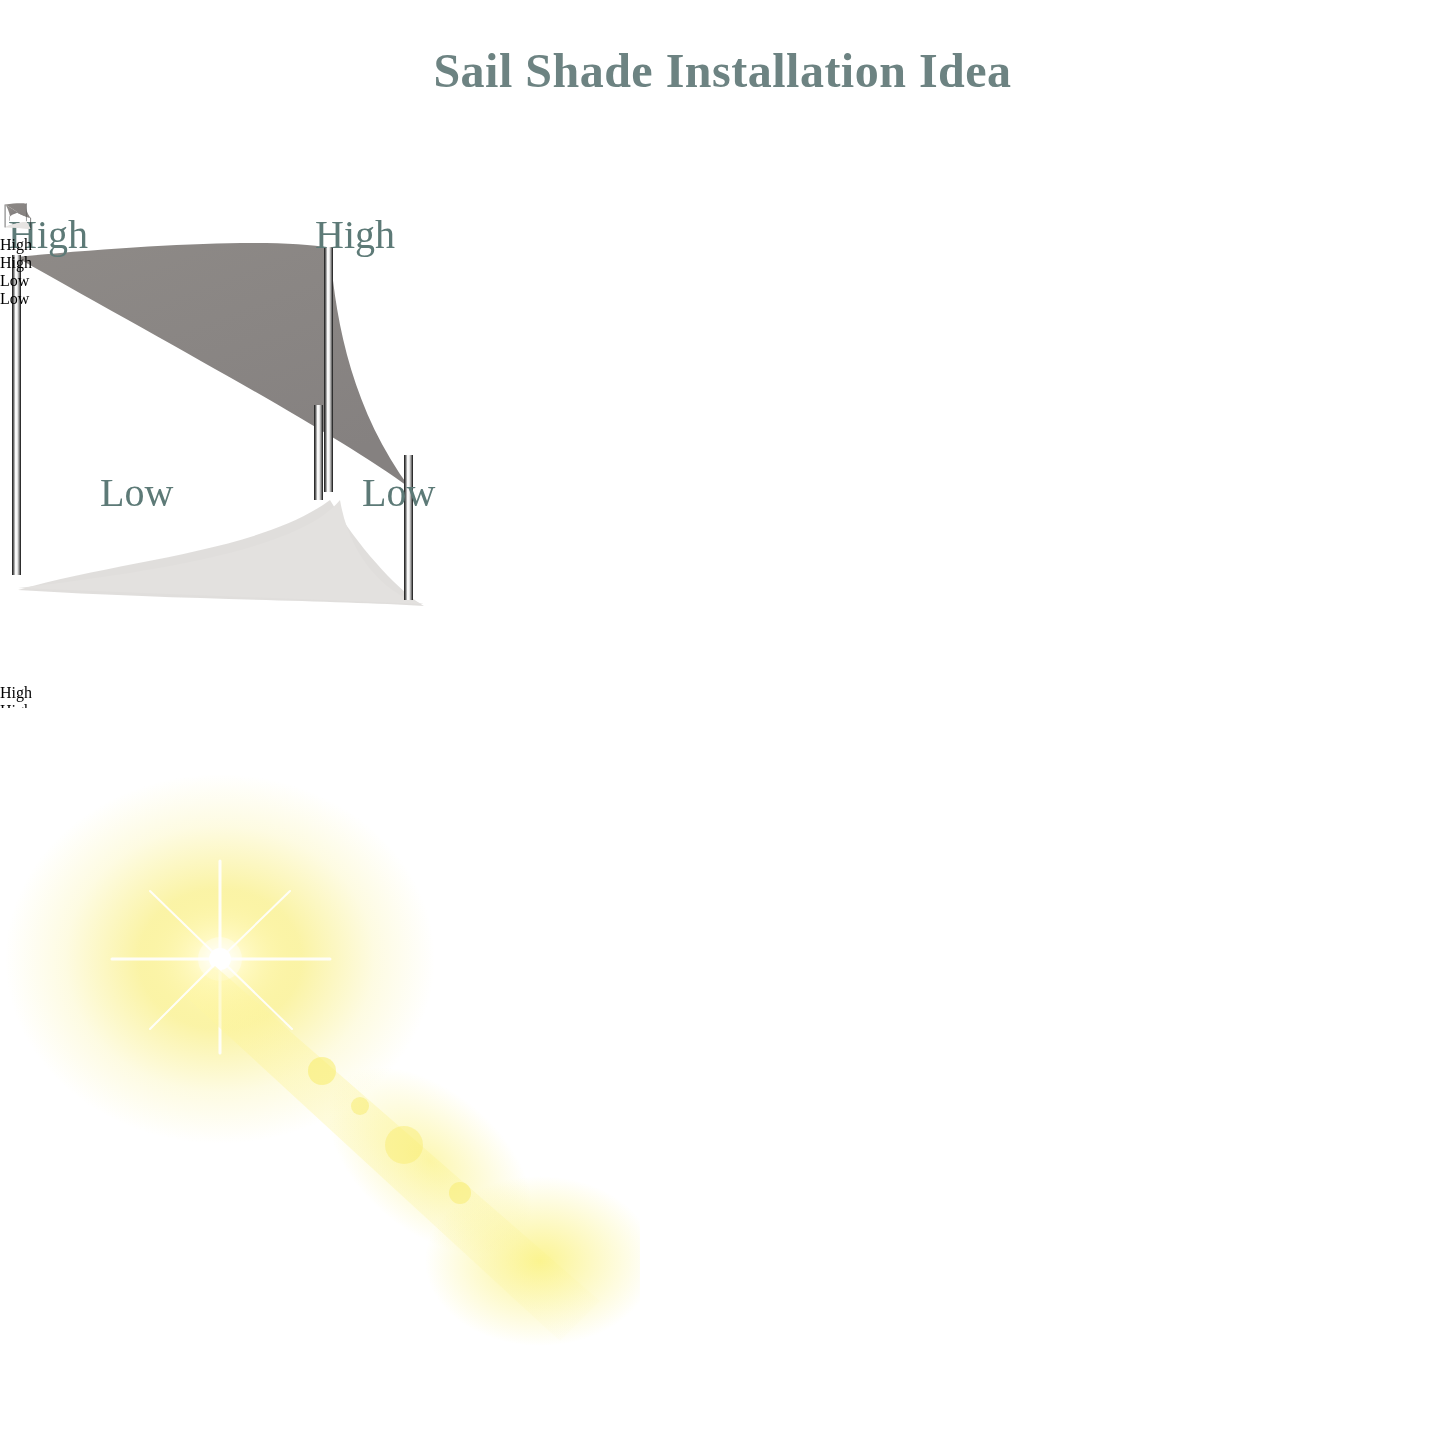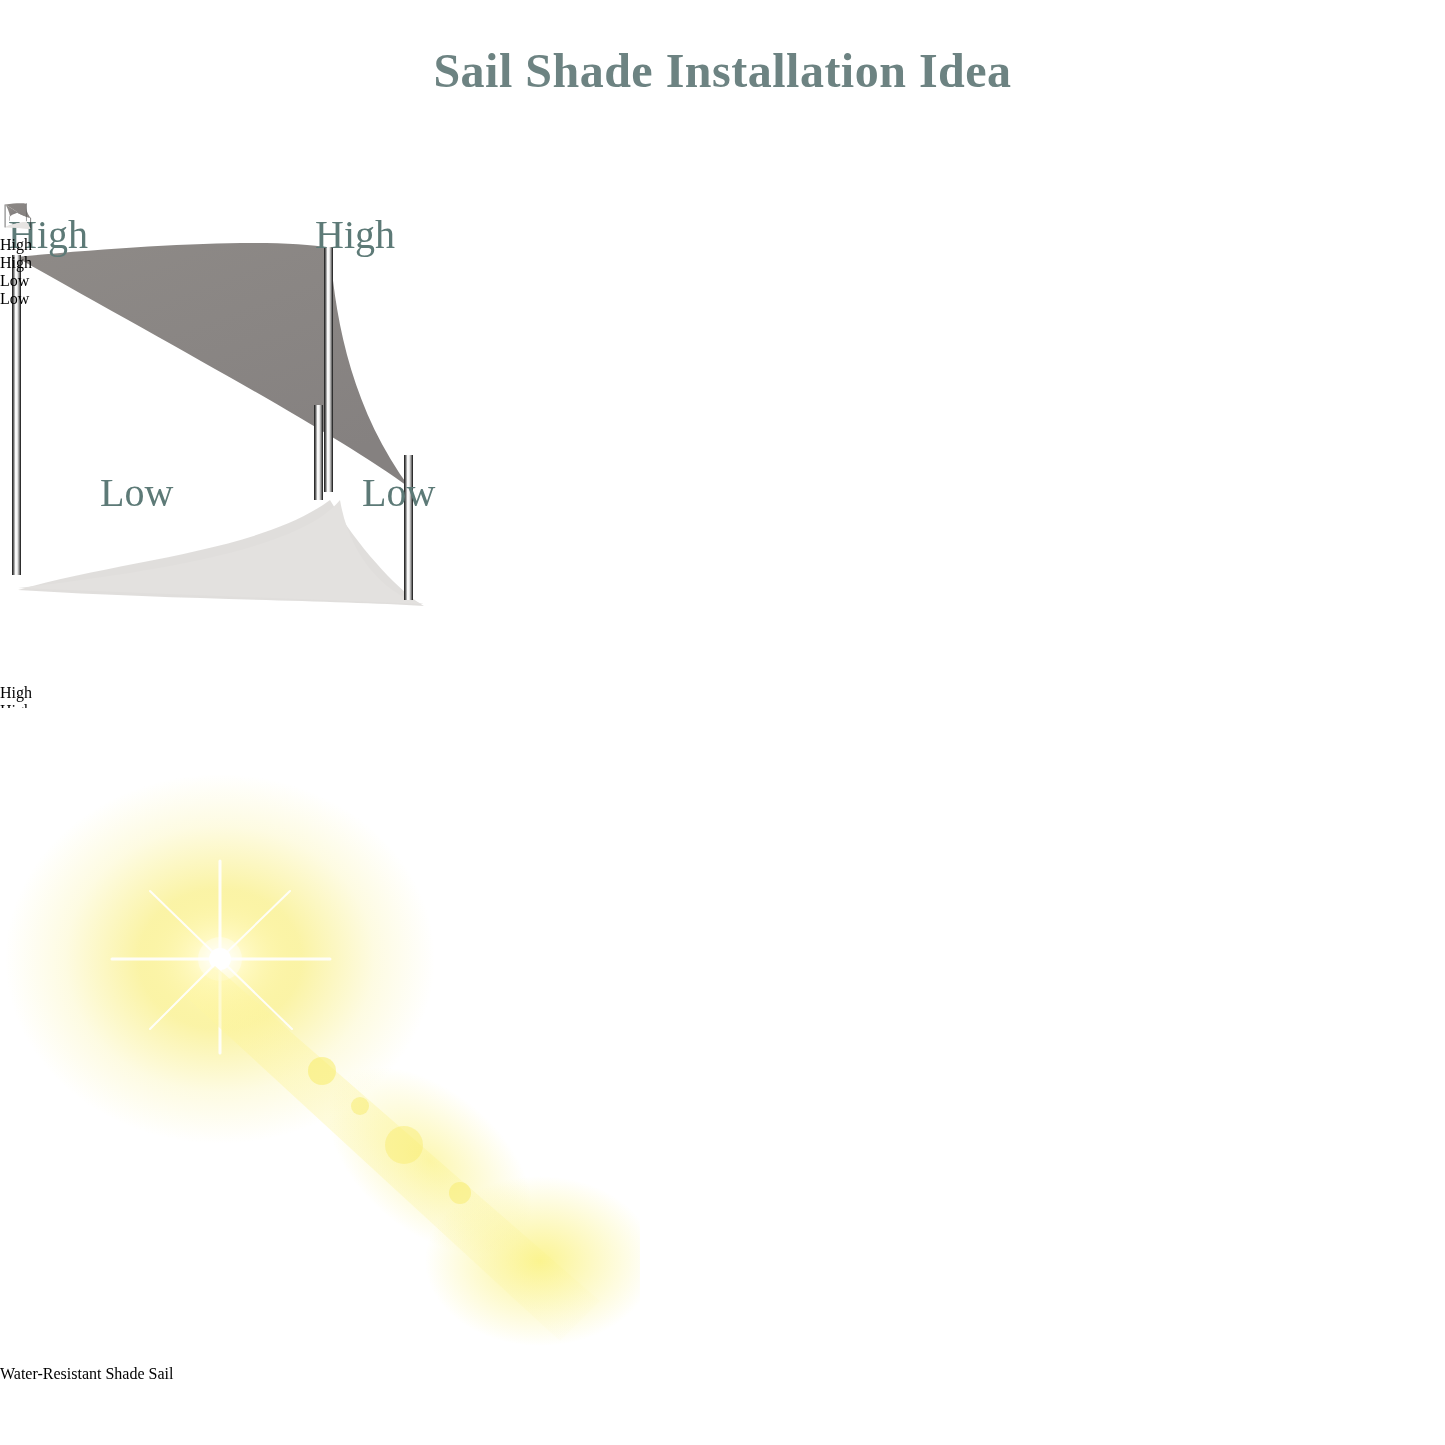--- a/index.html
+++ b/index.html
@@ -366,21 +366,20 @@
         <ellipse cx="430" cy="420" rx="120" ry="70" fill="url(#beamGlow)" opacity="0.6" transform="rotate(40 430 420)"></ellipse>
         <ellipse cx="540" cy="520" rx="115" ry="85" fill="url(#beamGlow)" opacity="0.85"></ellipse>
 
         <circle cx="322" cy="330" r="14" fill="#f8ec6a" opacity="0.55"></circle>
         <circle cx="360" cy="365" r="9" fill="#f8ec6a" opacity="0.5"></circle>
         <circle cx="404" cy="404" r="19" fill="#f8ec6a" opacity="0.45"></circle>
         <circle cx="460" cy="452" r="11" fill="#f8ec6a" opacity="0.5"></circle>
       </svg>
     </div>
 
-    <div id="lower-title">Water-Resistant Shade Sail</div>
 
     <div id="sail-layer">
       <svg width="1445" height="737" viewBox="0 0 1445 737">
         <defs>
           <linearGradient id="fabricG" x1="0" y1="0" x2="1" y2="0.6">
             <stop offset="0%" stop-color="#83859a"></stop>
             <stop offset="45%" stop-color="#7a7c8d"></stop>
             <stop offset="100%" stop-color="#6f7183"></stop>
           </linearGradient>
           <linearGradient id="edgeG" x1="0" y1="0" x2="1" y2="1">

